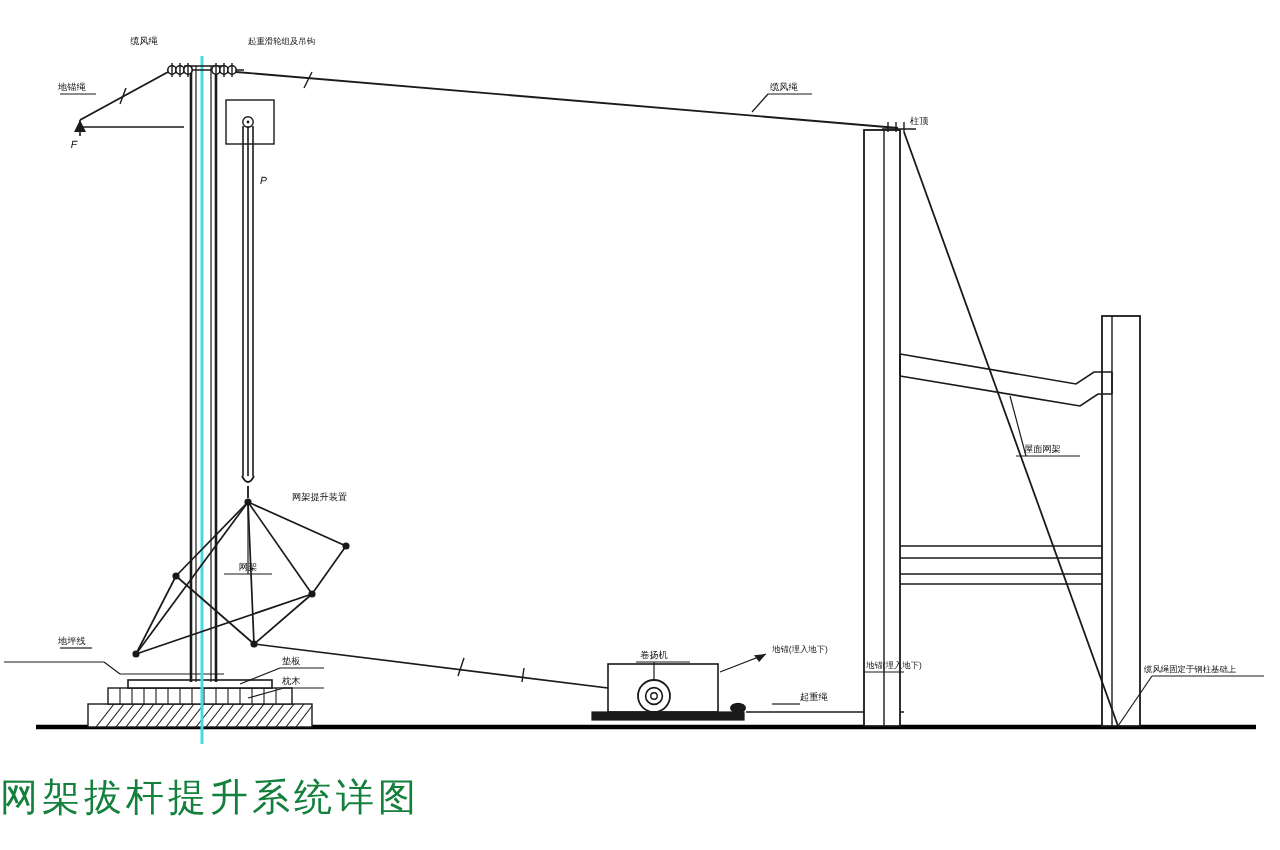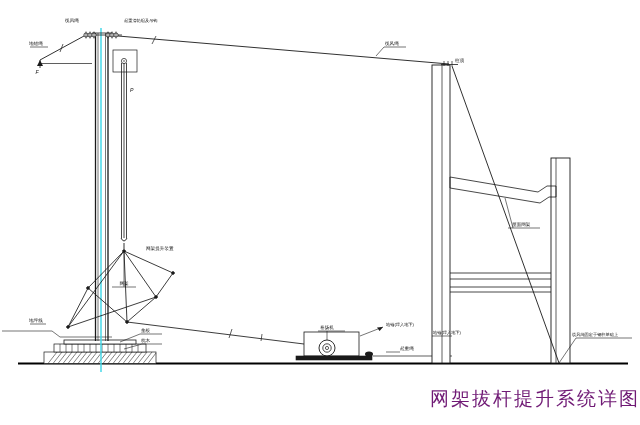--- a/index.html
+++ b/index.html
@@ -3,23 +3,23 @@
 <meta charset="utf-8">
 <style>
   html,body{margin:0;padding:0;background:#ffffff;}
   body{
     width:640px;height:425px;position:relative;overflow:hidden;
     font-family:"Liberation Sans","DejaVu Sans",sans-serif;
   }
   #sheet{position:absolute;inset:0;}
   svg#drawing{position:absolute;left:0;top:0;width:640px;height:425px;display:block;}
   .cap{
-    position:absolute;left:0;right:0;top:386px;text-align:right;
+    position:absolute;left:0;right:0;top:386px;text-align:left;
     font-family:Liberation Mono, monospace;
-    font-size:19px;color:#701a75;letter-spacing:2px;white-space:nowrap;
+    font-size:19px;color:#15803d;letter-spacing:2px;white-space:nowrap;
   }
   text{font-family:"Liberation Sans","DejaVu Sans",sans-serif;fill:#111;}
   .lbl{font-size:4.6px;}
   .lbl2{font-size:4.2px;}
   .sym{font-size:5.2px;font-style:italic;}
 </style>
 </head>
 <body>
 
 <div id="sheet">

